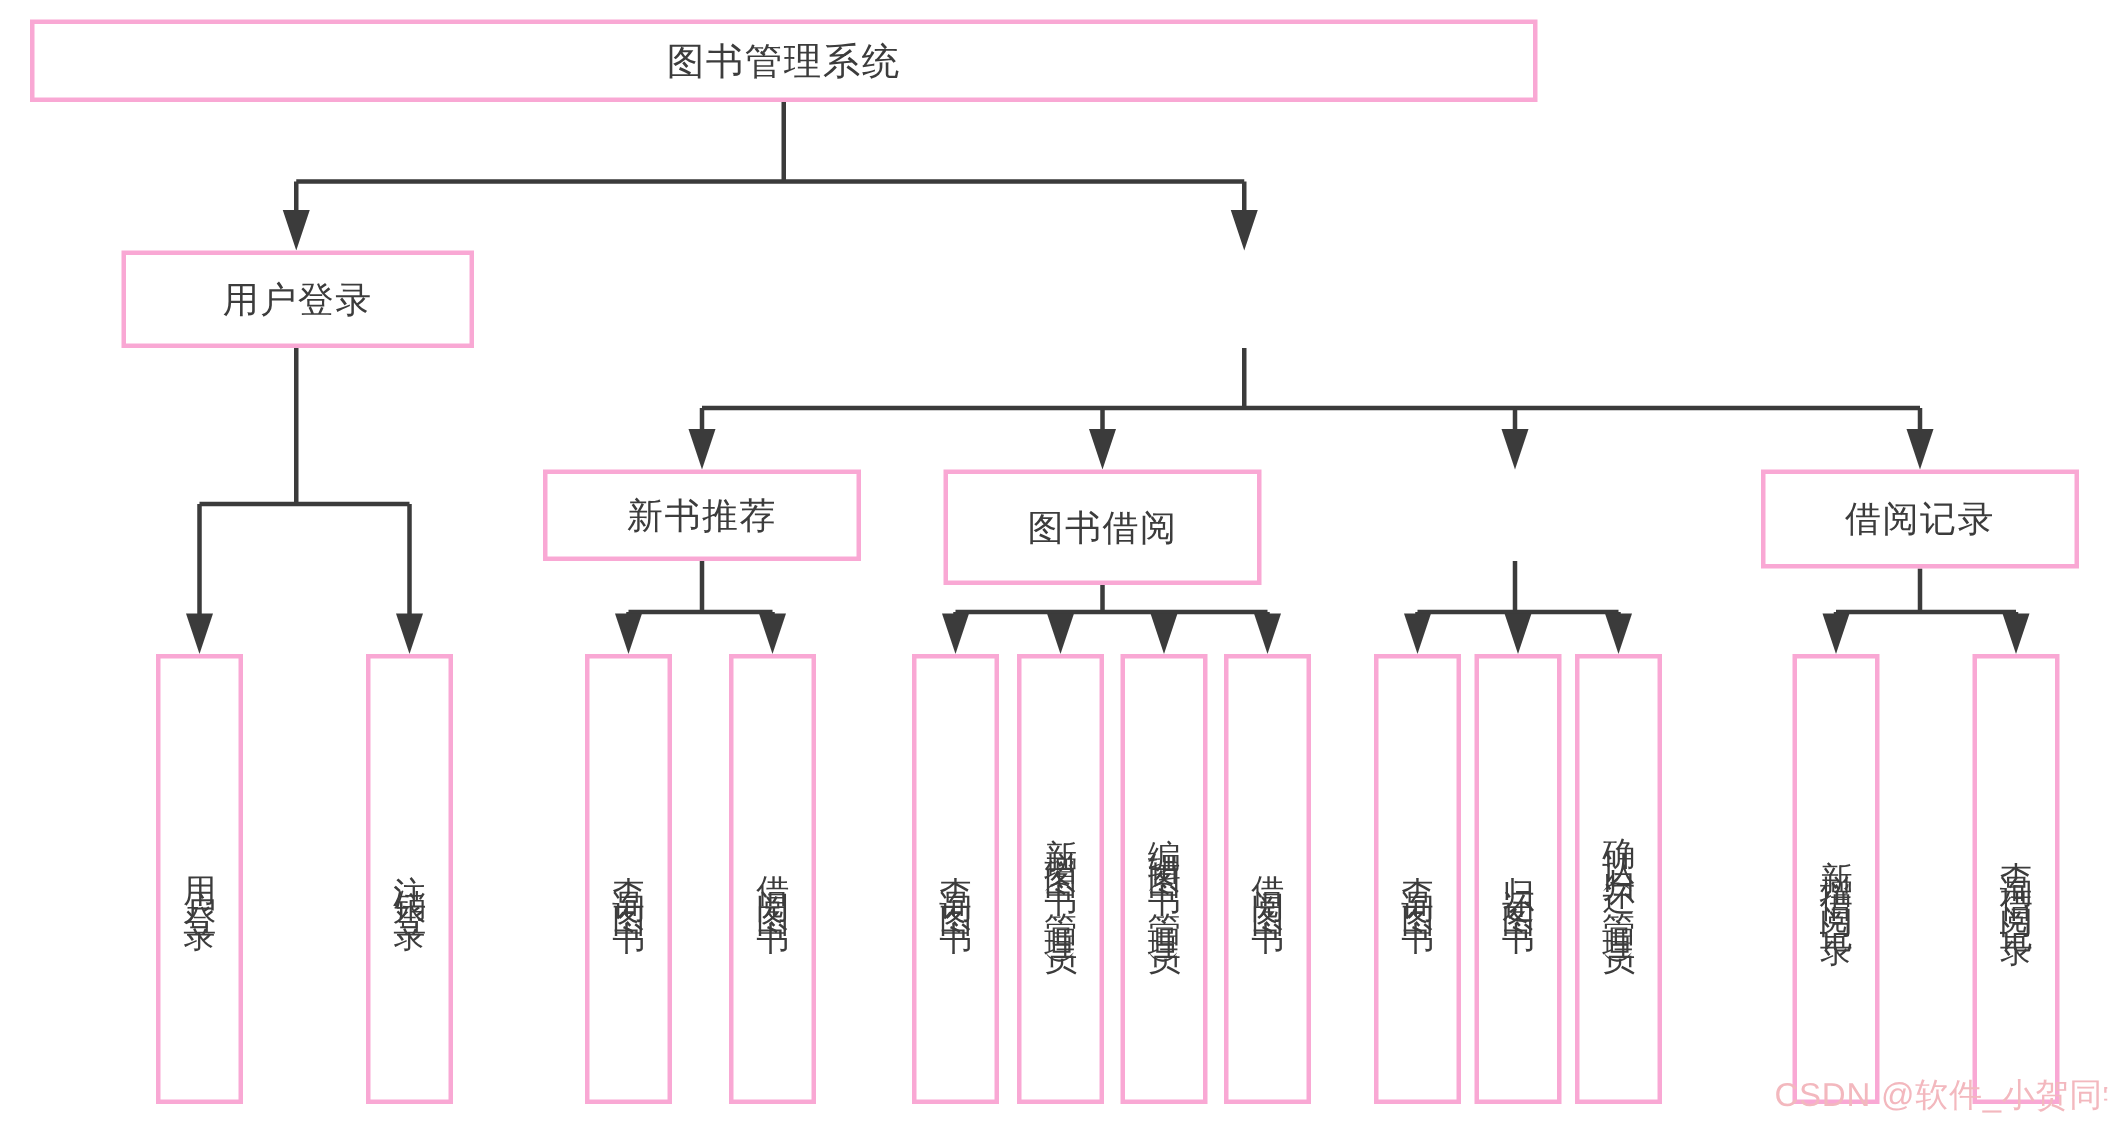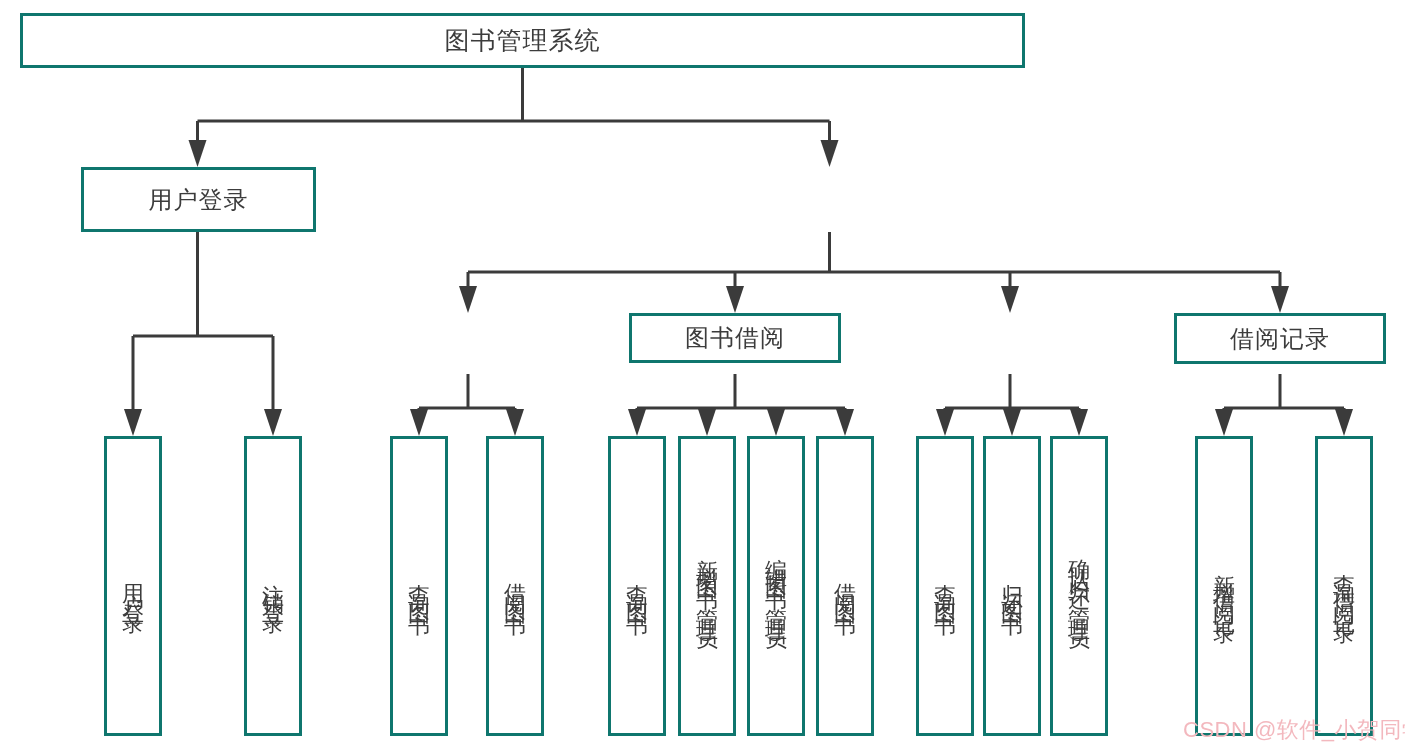--- a/index.html
+++ b/index.html
@@ -7,21 +7,21 @@
     position:relative;
     width:1405px;height:747px;
     background:#ffffff;
     font-family:"Liberation Sans", sans-serif;
     overflow:hidden;
   }
   .connectors{position:absolute;left:0;top:0;z-index:1;}
   .node{
     position:absolute;
     box-sizing:border-box;
-    border:3px solid #0f766e;
+    border:3px solid #f9a8d4;
     background:#ffffff;
     display:flex;align-items:center;justify-content:center;
     color:#3c3c3c;
     z-index:2;
   }
   .hnode{font-size:24px;letter-spacing:1px;}
   .root-node{font-size:25px;}
   .vnode span{
     writing-mode:vertical-rl;
     text-orientation:mixed;
@@ -111,24 +111,27 @@
   </svg>
 
   <div class="node hnode root-node" style="left:20px;top:13px;width:1005px;height:55px">
     <span>图书管理系统</span>
   </div>
 
   <div class="node hnode" style="left:81px;top:167px;width:235px;height:65px">
     <span>用户登录</span>
   </div>
 
-  <div class="node hnode" style="left:629px;top:313px;width:212px;height:50px">
+  <div class="node hnode" style="left:362px;top:313px;width:212px;height:61px">
+    <span>新书推荐</span>
+  </div>
+  <div class="node hnode" style="left:629px;top:313px;width:212px;height:77px">
     <span>图书借阅</span>
   </div>
-  <div class="node hnode" style="left:1174px;top:313px;width:212px;height:51px">
+  <div class="node hnode" style="left:1174px;top:313px;width:212px;height:66px">
     <span>借阅记录</span>
   </div>
 
   <div class="node vnode" style="left:104px;top:436px;width:58px;height:300px">
     <span>用户登录</span>
   </div>
   <div class="node vnode" style="left:244px;top:436px;width:58px;height:300px">
     <span>注销登录</span>
   </div>
 

